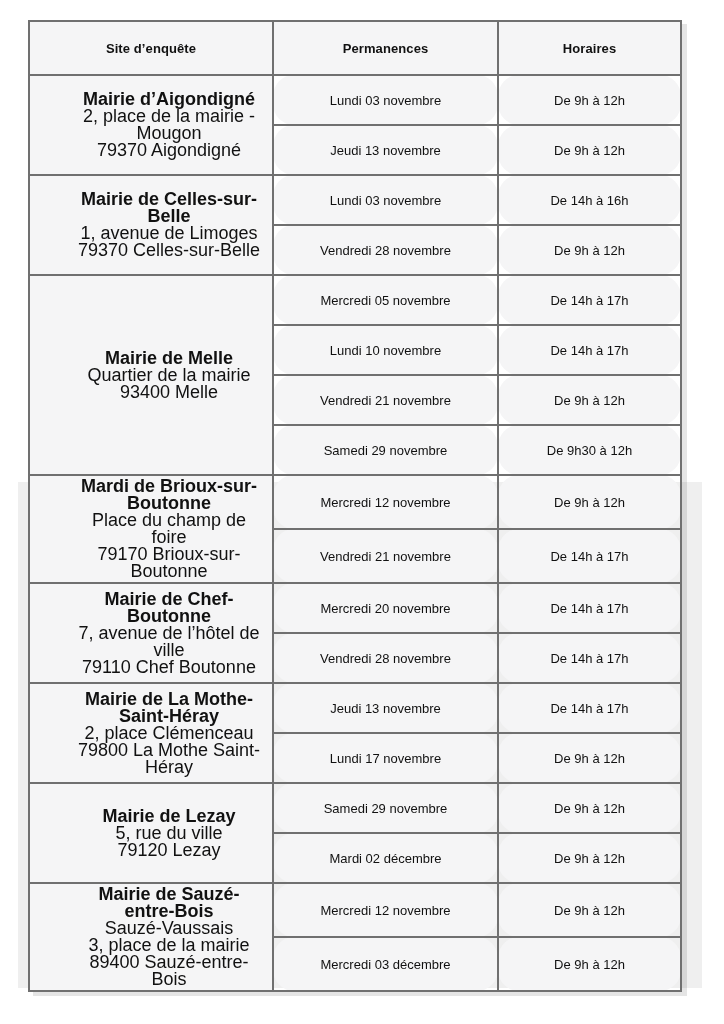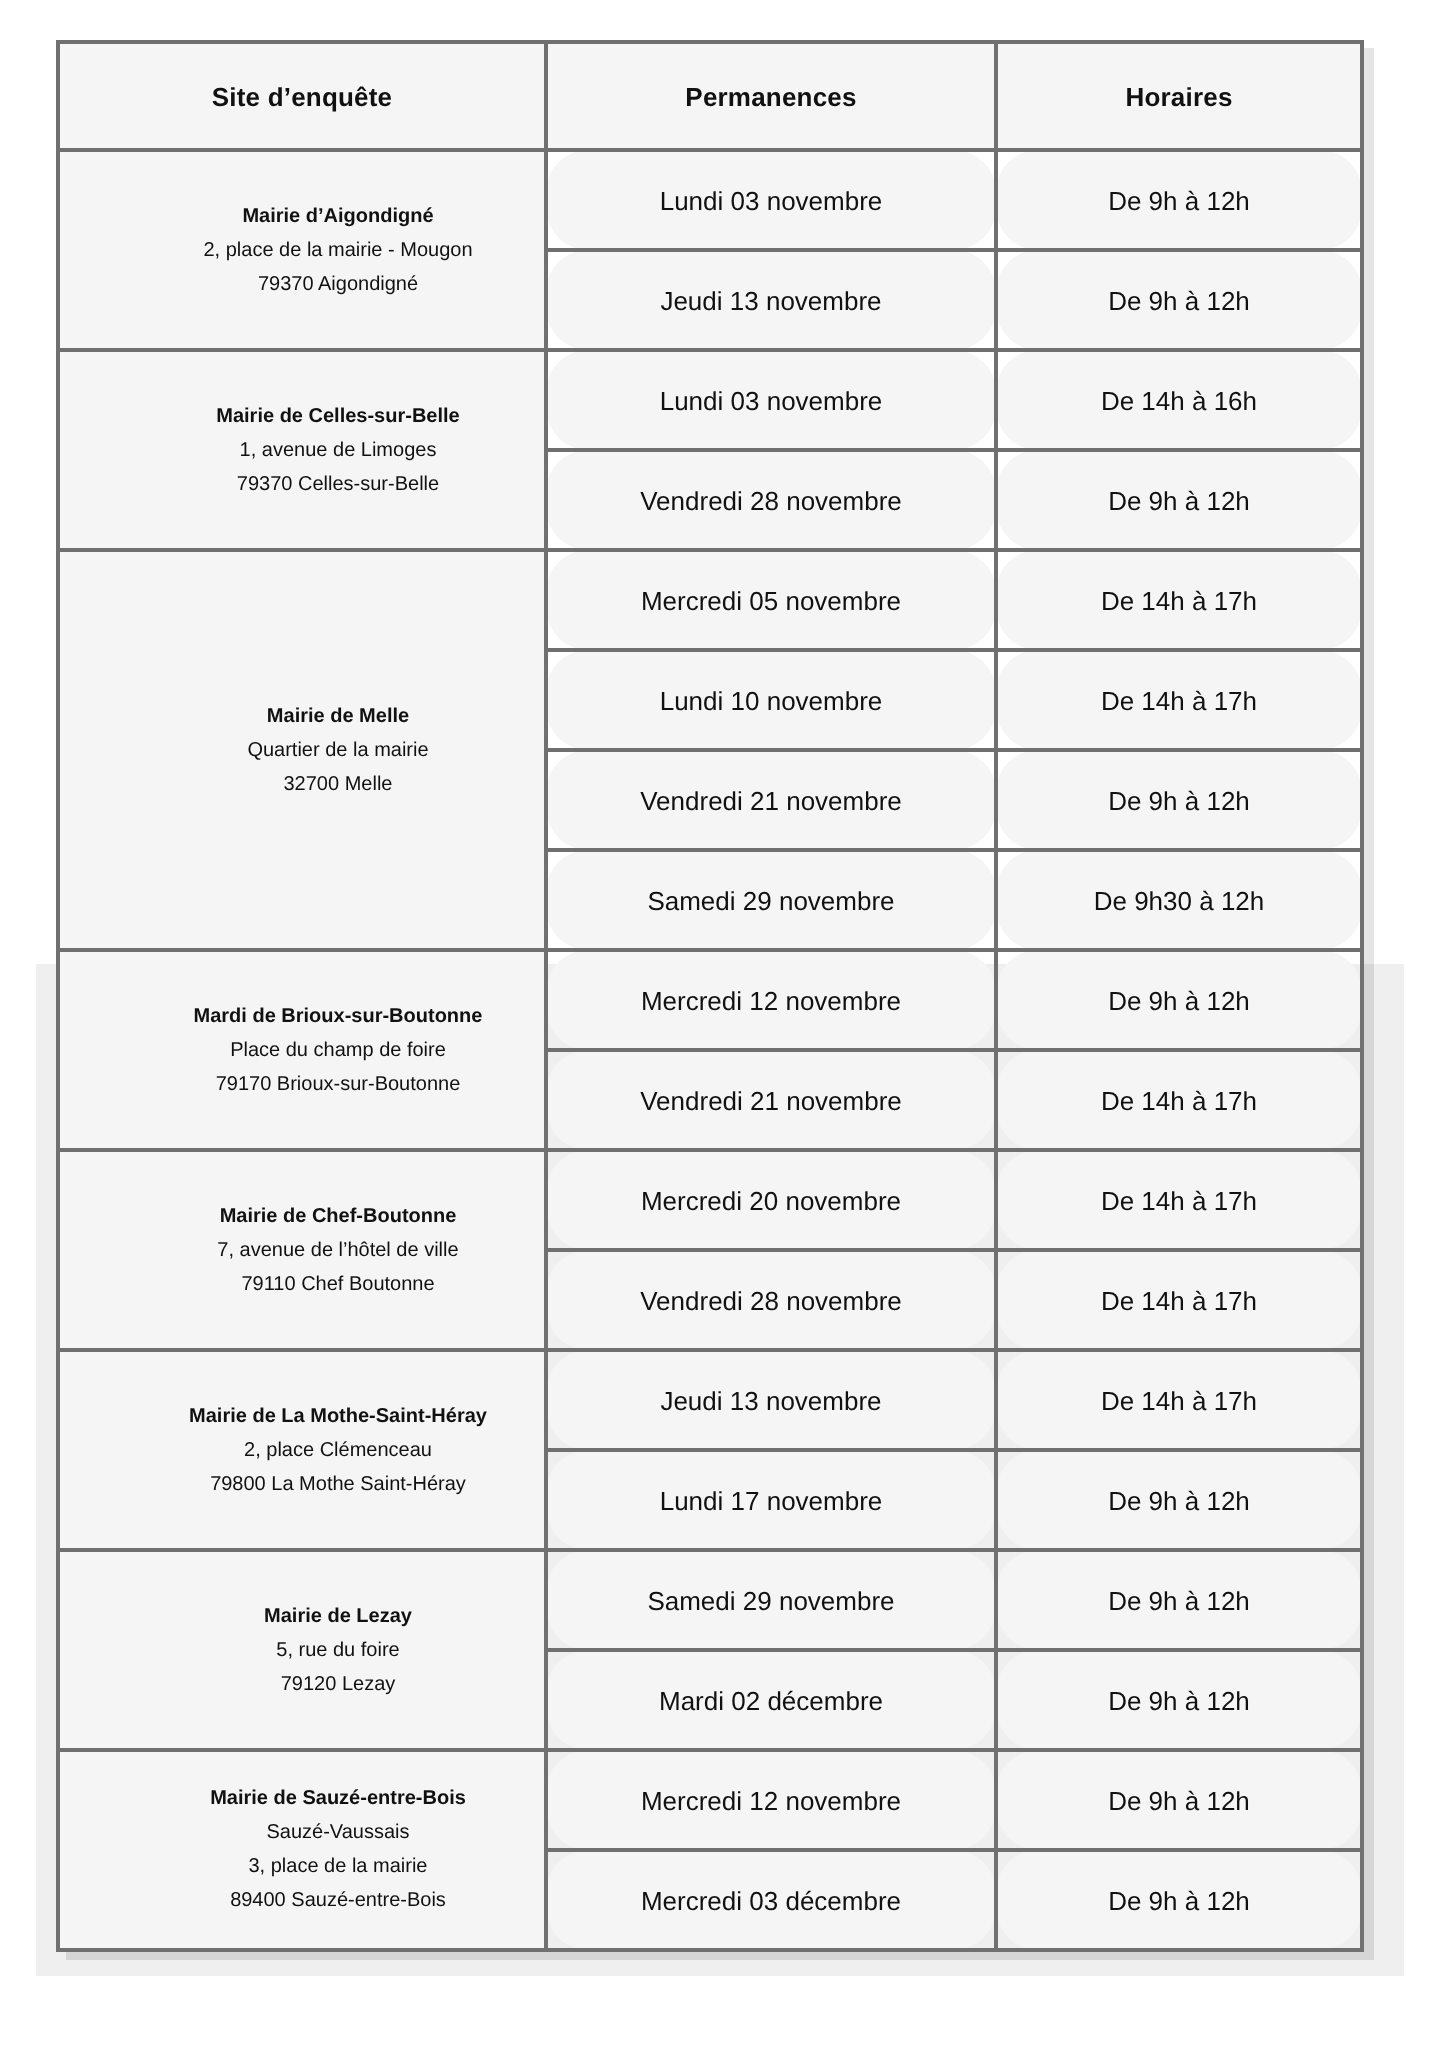--- a/index.html
+++ b/index.html
@@ -47,21 +47,21 @@
     padding: 2px 8px;
   }
   thead tr { height: 54px; }
   tbody tr { height: 50px; }
   th {
     font-size: 13px;
     font-weight: bold;
     letter-spacing: 0.1px;
   }
   td.site-cell {
-    font-size: 10px;
+    font-size: 18px;
     line-height: 17px;
     padding-left: 44px;
   }
   .site-name { font-weight: bold; }
   .address-line { font-weight: normal; }
   td.session-date, td.session-hours {
     font-size: 13px;
     font-weight: normal;
     border-radius: 21px;
   }
@@ -109,21 +109,21 @@
           <td class="session-hours">De 14h à 16h</td>
         </tr>
         <tr>
           <td class="session-date">Vendredi 28 novembre</td>
           <td class="session-hours">De 9h à 12h</td>
         </tr>
         <tr>
           <td class="site-cell" rowspan="4">
             <div class="site-name">Mairie de Melle</div>
             <div class="address-line">Quartier de la mairie</div>
-            <div class="address-line">32700 Melle</div>
+            <div class="address-line">93400 Melle</div>
           </td>
           <td class="session-date">Mercredi 05 novembre</td>
           <td class="session-hours">De 14h à 17h</td>
         </tr>
         <tr>
           <td class="session-date">Lundi 10 novembre</td>
           <td class="session-hours">De 14h à 17h</td>
         </tr>
         <tr>
           <td class="session-date">Vendredi 21 novembre</td>
@@ -168,21 +168,21 @@
           <td class="session-date">Jeudi 13 novembre</td>
           <td class="session-hours">De 14h à 17h</td>
         </tr>
         <tr>
           <td class="session-date">Lundi 17 novembre</td>
           <td class="session-hours">De 9h à 12h</td>
         </tr>
         <tr>
           <td class="site-cell" rowspan="2">
             <div class="site-name">Mairie de Lezay</div>
-            <div class="address-line">5, rue du foire</div>
+            <div class="address-line">5, rue du ville</div>
             <div class="address-line">79120 Lezay</div>
           </td>
           <td class="session-date">Samedi 29 novembre</td>
           <td class="session-hours">De 9h à 12h</td>
         </tr>
         <tr>
           <td class="session-date">Mardi 02 décembre</td>
           <td class="session-hours">De 9h à 12h</td>
         </tr>
         <tr>

